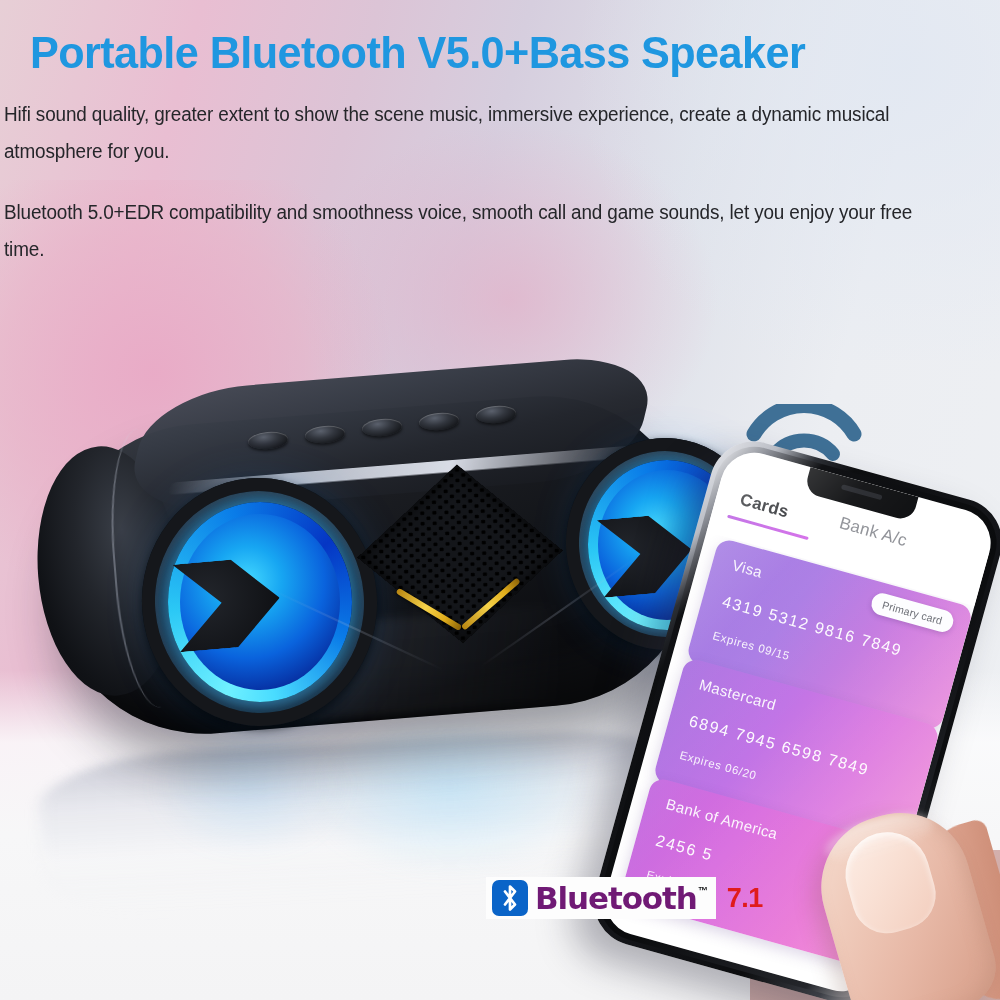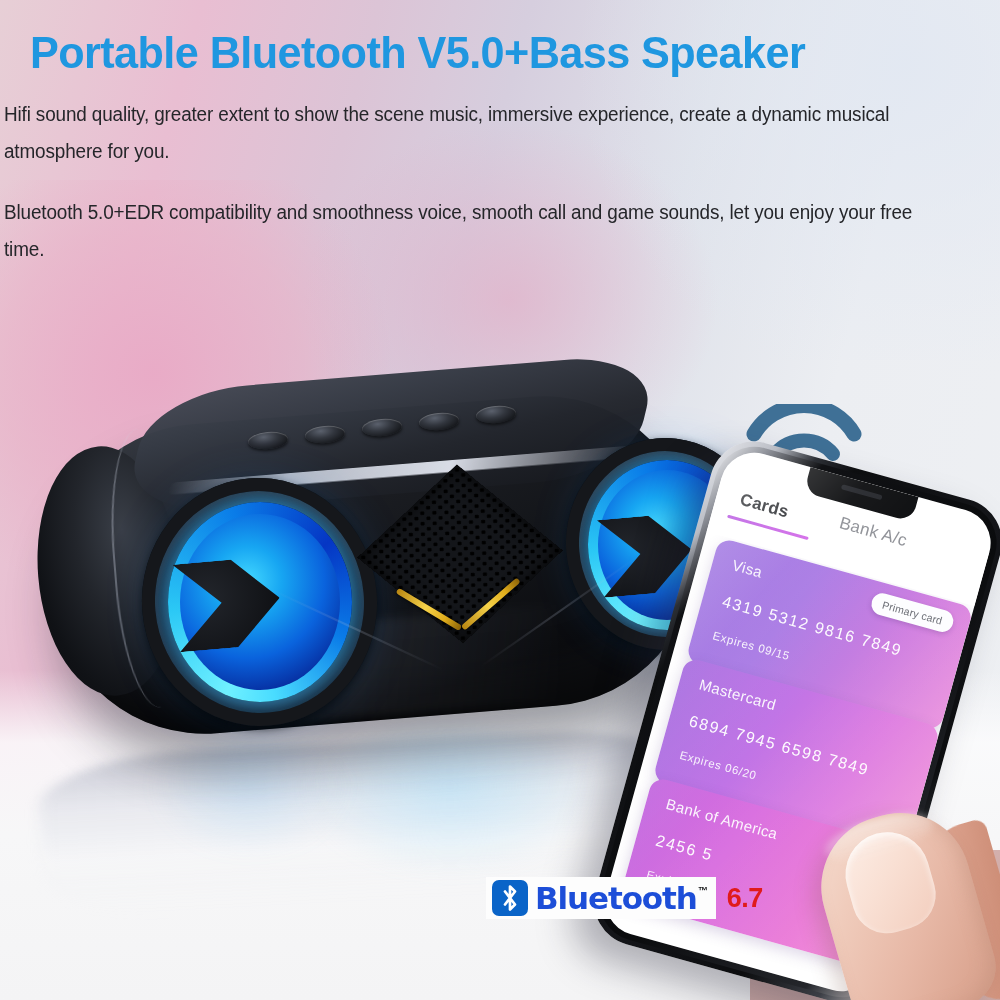--- a/index.html
+++ b/index.html
@@ -198,21 +198,21 @@
   .fing-tip{position:absolute;left:16px;top:2px;width:112px;height:36px;border-radius:56px/20px;
     background:linear-gradient(180deg,rgba(255,255,255,.45),rgba(255,255,255,0));filter:blur(3px);}
   .fing-edge{position:absolute;left:118px;top:30px;width:60px;height:180px;border-radius:40px 14px 30px 40px;
     background:linear-gradient(100deg,#e2ab97,#d2947e 60%,#c8876f 100%);filter:blur(.6px);}
 
   
   #bt-badge{position:absolute;left:486px;top:874px;width:260px;height:48px;display:flex;align-items:center;}
   .bt-white{display:flex;align-items:center;background:#fdfdfd;padding:3px 8px 3px 6px;}
   .bt-mark{width:36px;height:36px;border-radius:7px;background:#0a64c8;
     display:flex;align-items:center;justify-content:center;flex:none;}
-  .bt-word{font-size:31px;font-weight:700;color:#1d4ed8;letter-spacing:-1.1px;margin-left:7px;
+  .bt-word{font-size:31px;font-weight:700;color:#701a75;letter-spacing:-1.1px;margin-left:7px;
     font-family:"DejaVu Sans",sans-serif;}
   .bt-tm{font-size:10px;font-weight:700;color:#111214;align-self:flex-start;margin-top:5px;margin-left:1px;}
   .bt-ver{font-size:27px;font-weight:700;color:#e01b1b;margin-left:11px;letter-spacing:-.5px;}
 </style>
 </head>
 <body>
 
 <div id="page">
 
   <div class="bg-base"></div>
@@ -322,16 +322,16 @@
   <div id="bt-badge">
     <div class="bt-white">
       <div class="bt-mark">
         <svg width="20" height="28" viewBox="0 0 20 28" aria-hidden="true">
           <path d="M5 7.5 L15 20.5 L10 25.5 L10 2.5 L15 7.5 L5 20.5" fill="none" stroke="#ffffff" stroke-width="2.7" stroke-linejoin="round" stroke-linecap="round"></path>
         </svg>
       </div>
       <div class="bt-word">Bluetooth</div>
       <div class="bt-tm">™</div>
     </div>
-    <div class="bt-ver">6.7</div>
+    <div class="bt-ver">7.1</div>
   </div>
 
 </div>
 
 </body></html>

